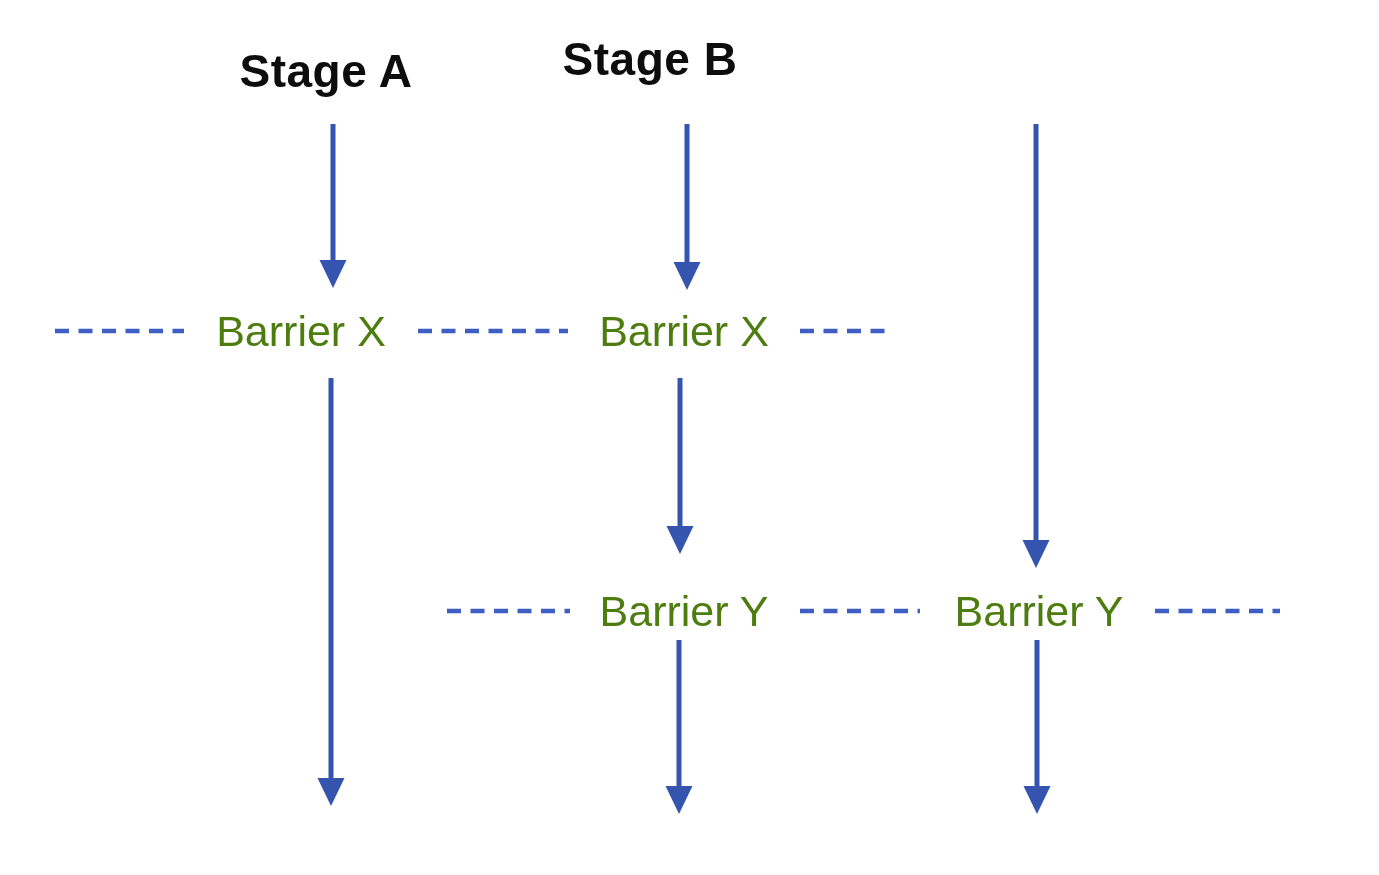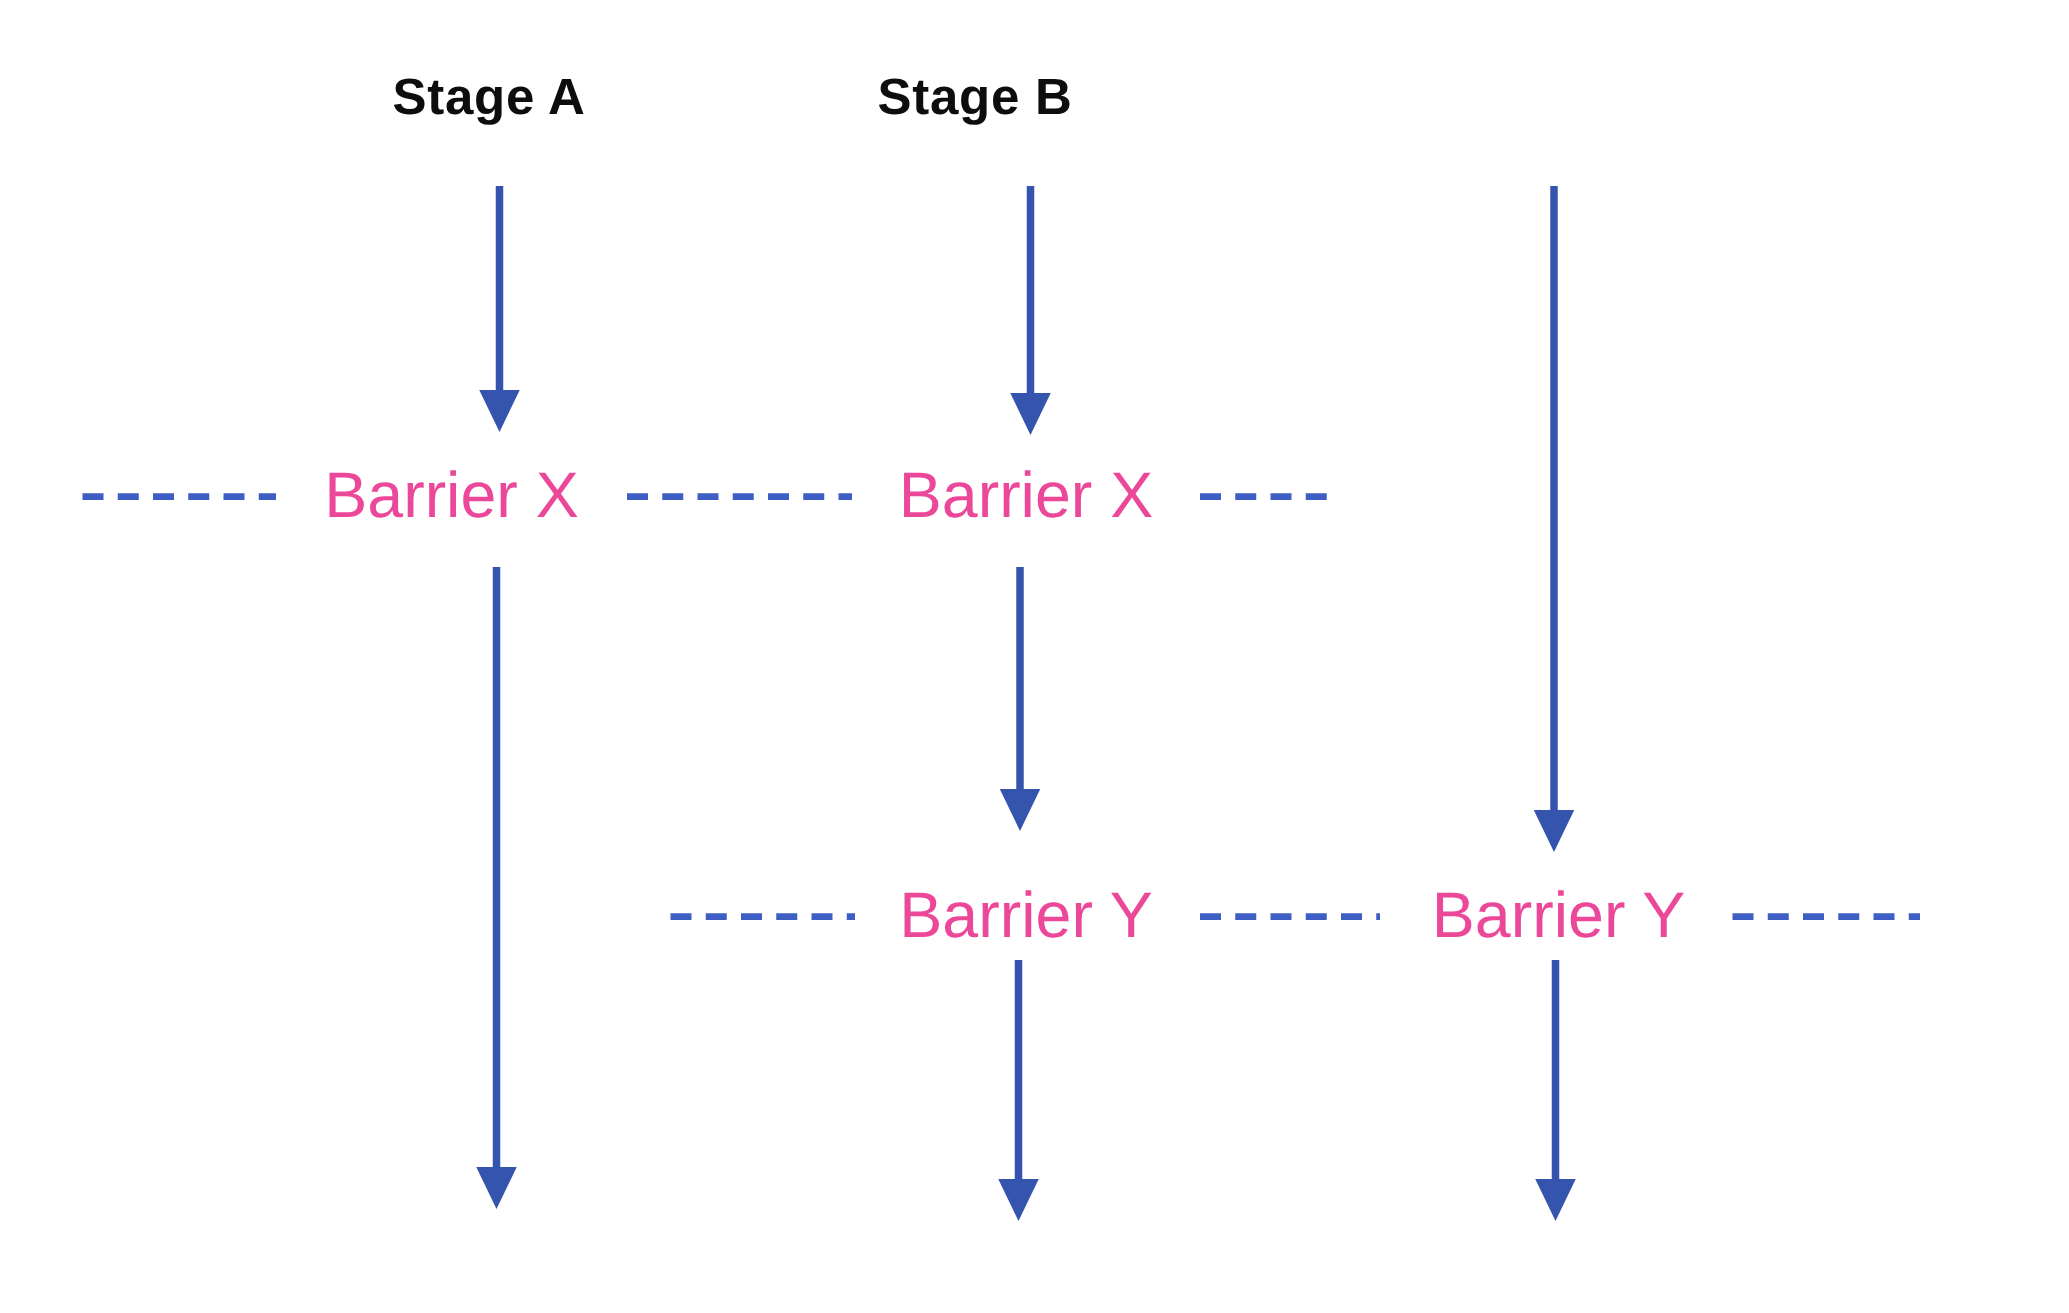--- a/index.html
+++ b/index.html
@@ -27,35 +27,35 @@
   }
   .dash {
     stroke-width: 4.5;
     stroke-dasharray: 14 9.5;
     stroke-linecap: butt;
     fill: none;
   }
   .stage-title {
     position: absolute;
     transform: translateX(-50%);
-    font-size: 34px;
+    font-size: 46px;
     font-weight: 700;
     line-height: 1;
     white-space: nowrap;
     color: #0d0d0d;
     letter-spacing: 0.5px;
   }
   .barrier-label {
     position: absolute;
     transform: translate(-50%, -50%);
     font-size: 43px;
     font-weight: 400;
     line-height: 1;
     white-space: nowrap;
-    color: #ec4899;
+    color: #4d7c0f;
     background: #ffffff;
     padding: 0 6px;
   }
 </style>
 </head>
 <body>
 
 <div class="canvas">
 
   <svg class="layer" width="1379" height="875" viewBox="0 0 1379 875">
@@ -94,21 +94,21 @@
     <line class="dash" x1="55" y1="331" x2="184" y2="331" stroke="#3f5ec4"></line>
     <line class="dash" x1="418" y1="331" x2="568" y2="331" stroke="#3f5ec4"></line>
     <line class="dash" x1="800" y1="331" x2="888" y2="331" stroke="#3f5ec4"></line>
 
     <line class="dash" x1="447" y1="611" x2="570" y2="611" stroke="#3f5ec4"></line>
     <line class="dash" x1="800" y1="611" x2="920" y2="611" stroke="#3f5ec4"></line>
     <line class="dash" x1="1155" y1="611" x2="1280" y2="611" stroke="#3f5ec4"></line>
   </svg>
 
   <div class="stage-title" style="left:326px; top:48px">Stage A</div>
-  <div class="stage-title" style="left:650px; top:48px">Stage B</div>
+  <div class="stage-title" style="left:650px; top:36px">Stage B</div>
 
   <div class="barrier-label" style="left:301px; top:331px">Barrier X</div>
   <div class="barrier-label" style="left:684px; top:331px">Barrier X</div>
 
   <div class="barrier-label" style="left:684px; top:611px">Barrier Y</div>
   <div class="barrier-label" style="left:1039px; top:611px">Barrier Y</div>
 
 </div>
 
 </body></html>

